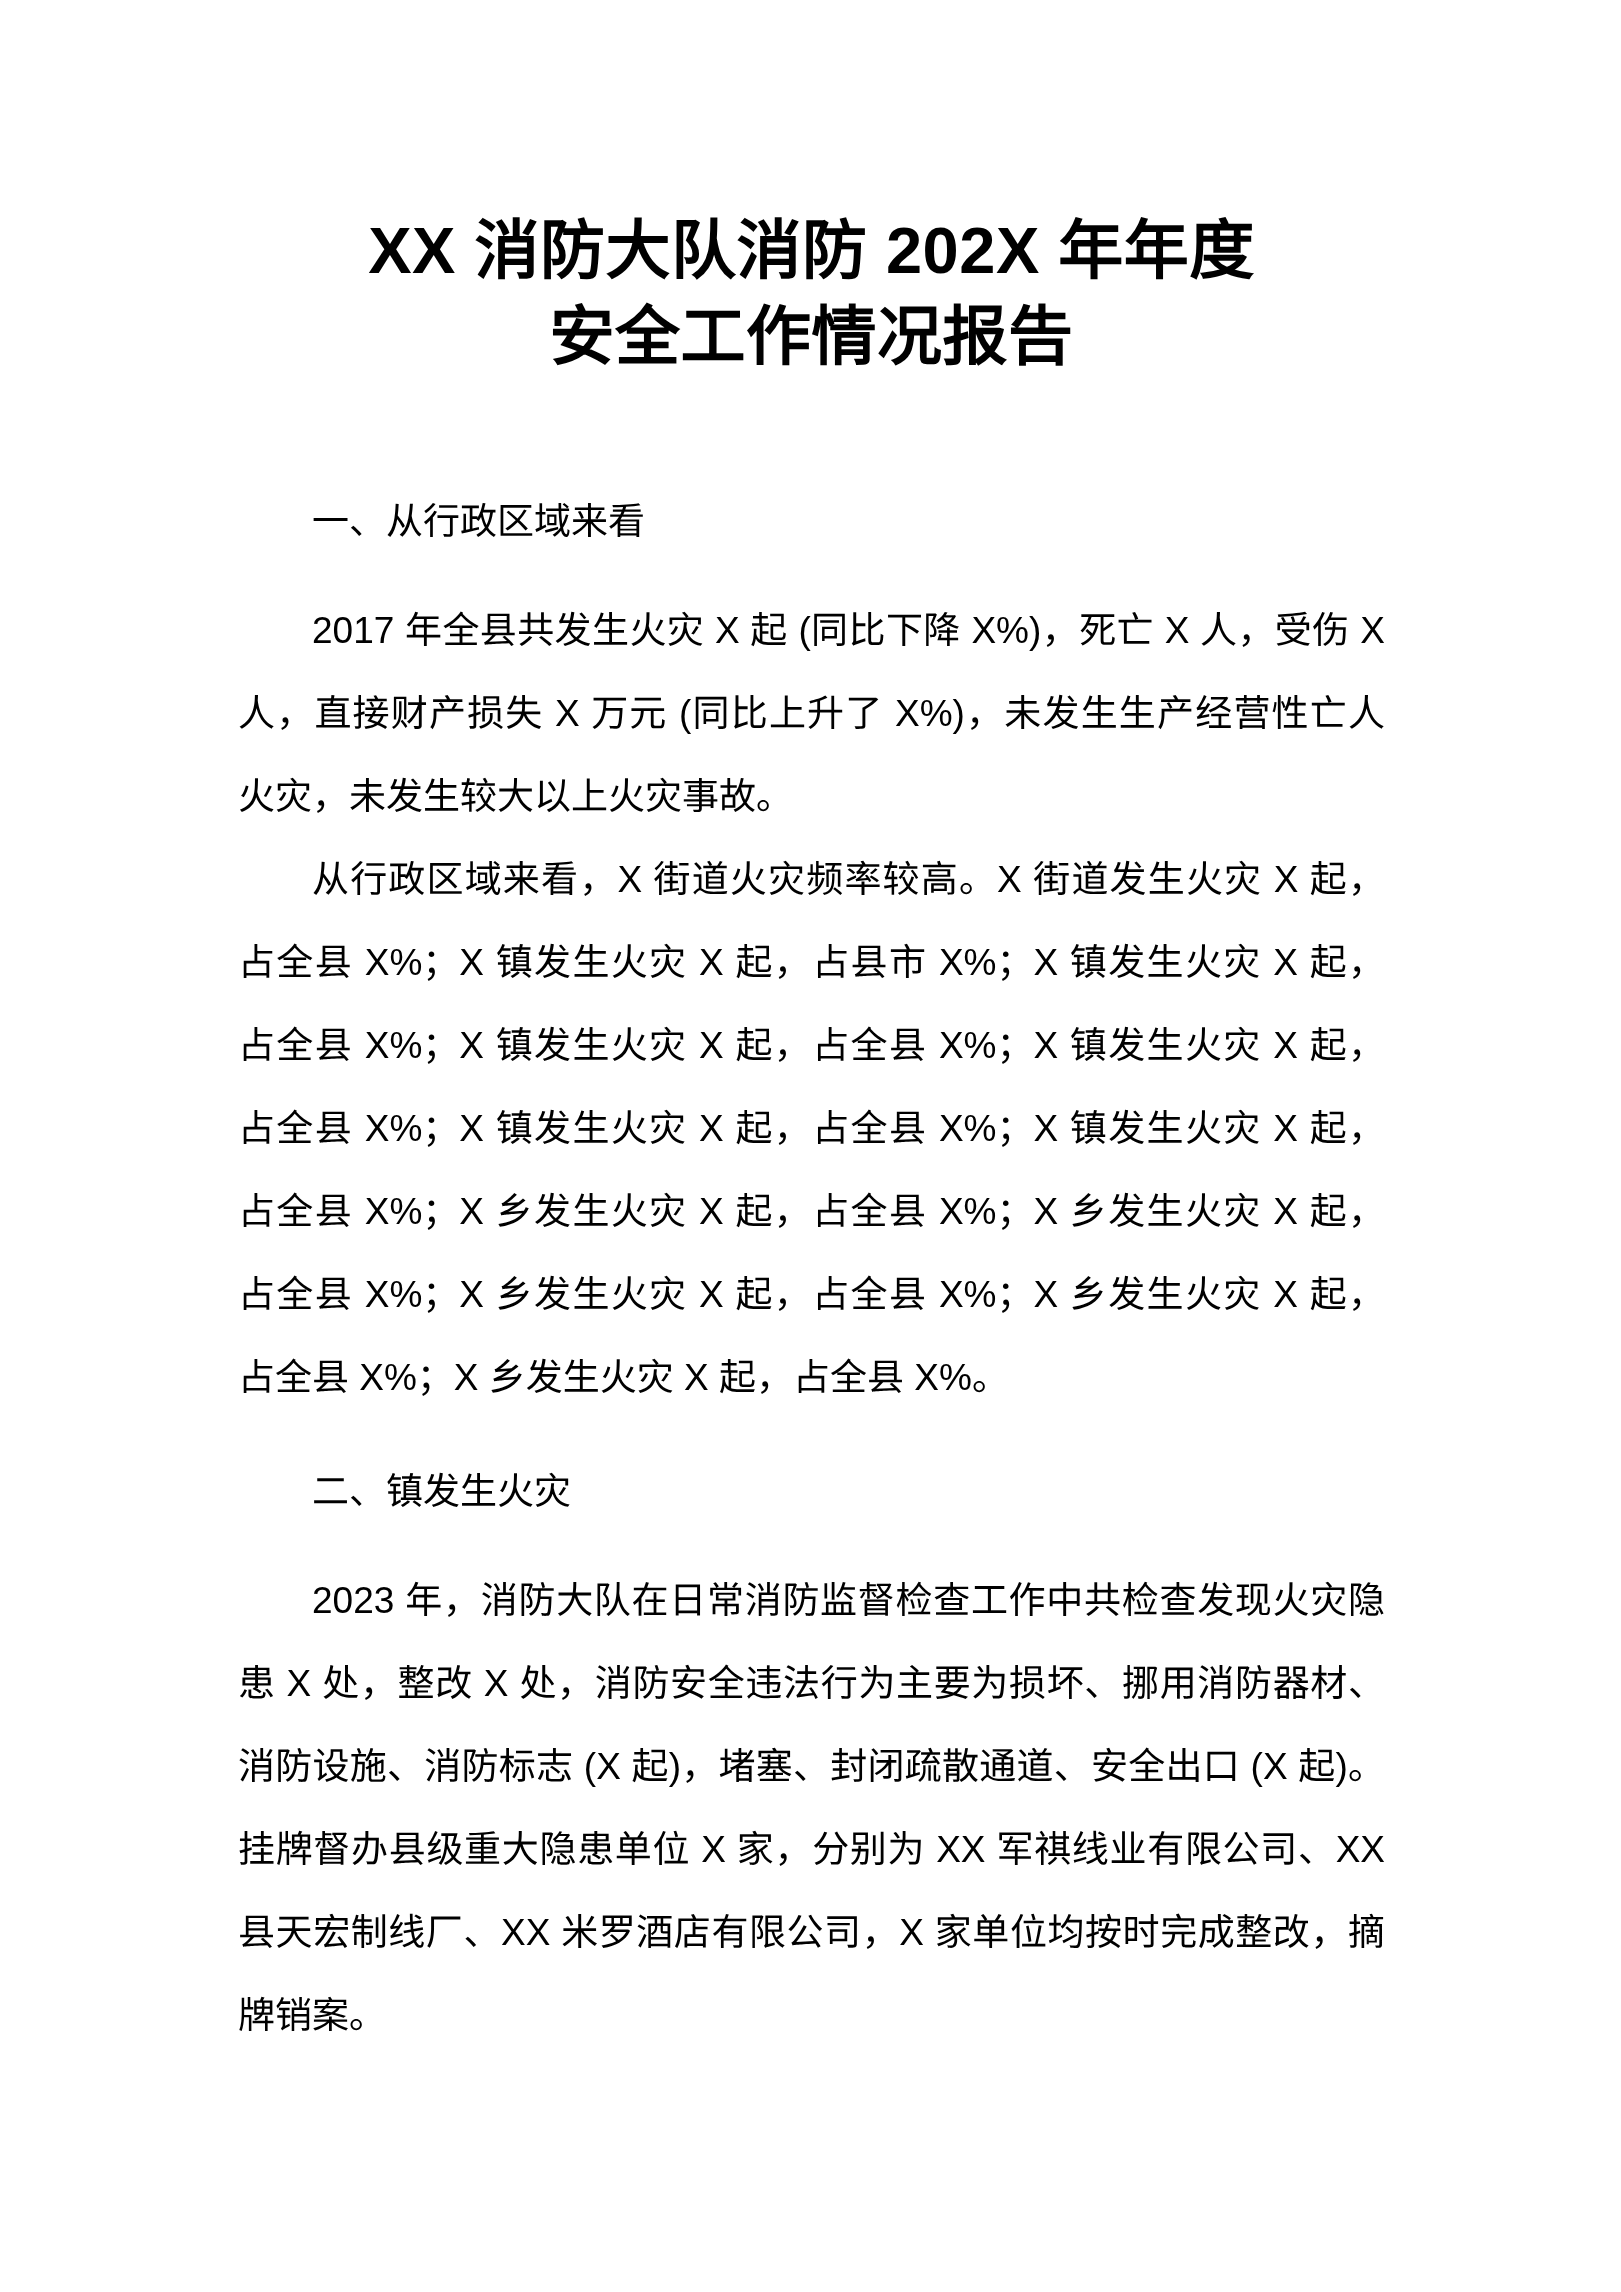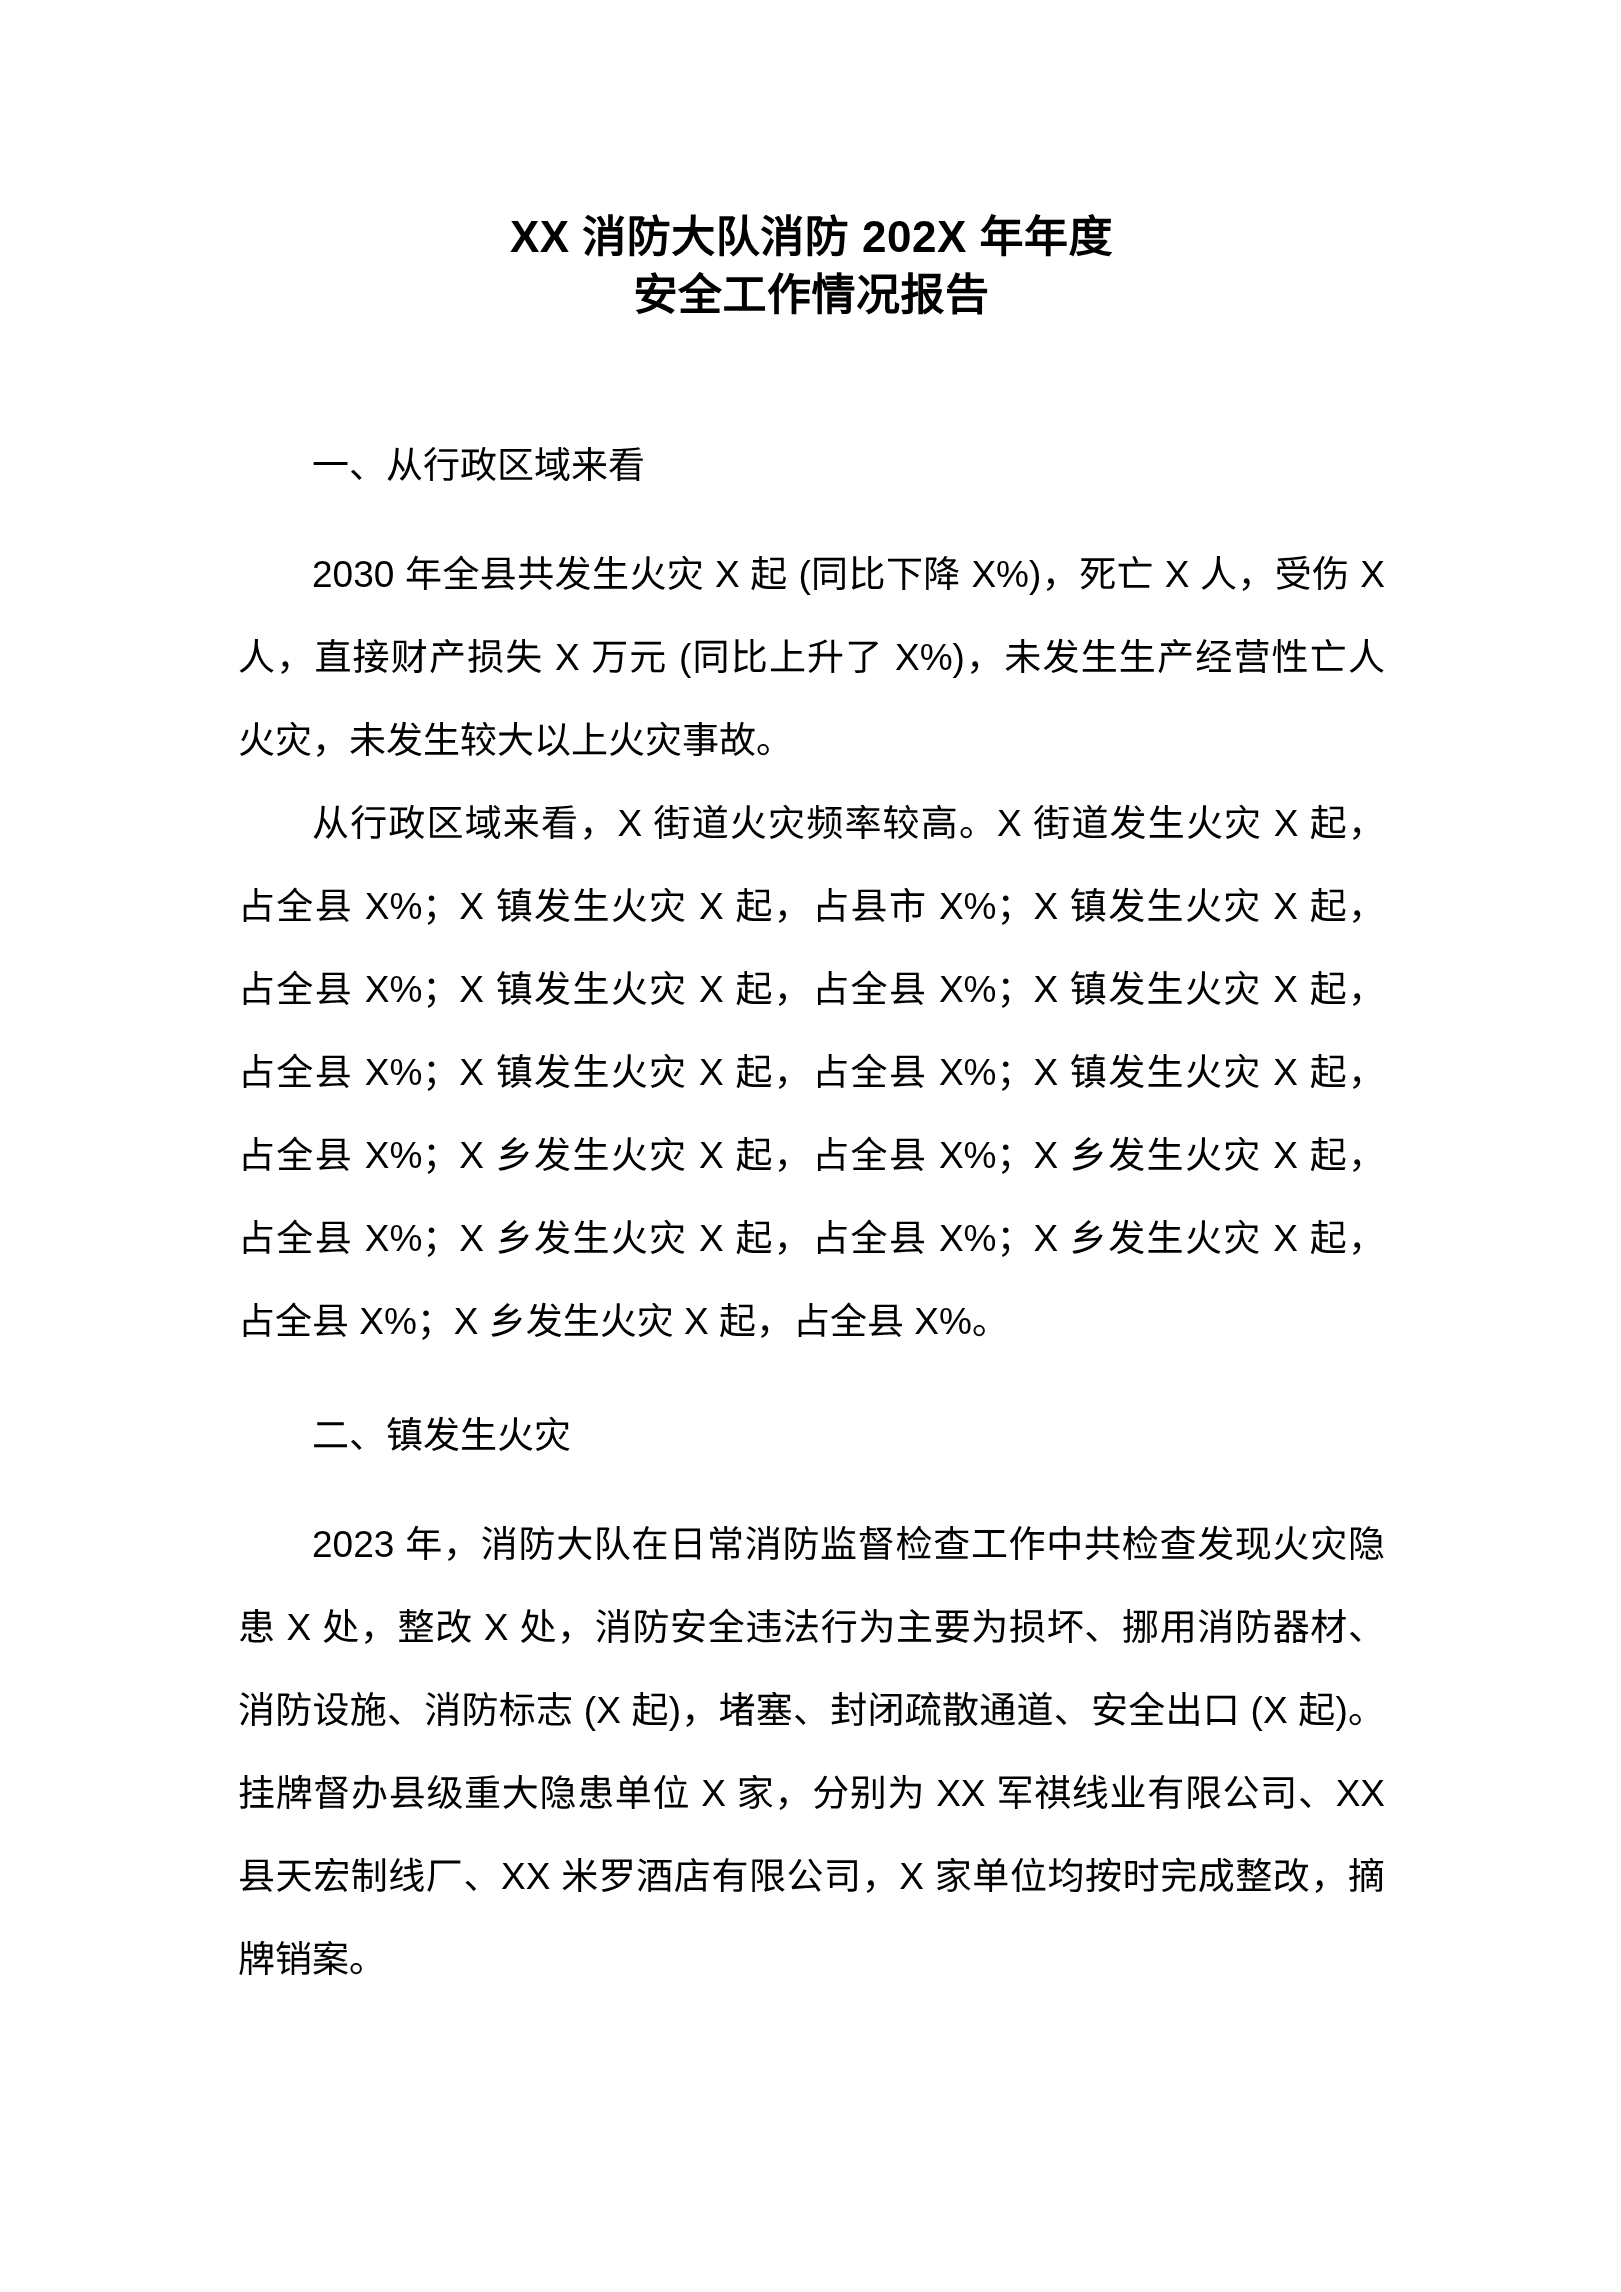--- a/index.html
+++ b/index.html
@@ -26,21 +26,21 @@
   .content {
     position: absolute;
     left: 238px;
     top: 0;
     width: 1147px;
   }
   .doc-title {
     margin: 0;
     padding-top: 208px;
     text-align: center;
-    font-size: 44px;
+    font-size: 65px;
     font-weight: 700;
     line-height: 1.32;
     letter-spacing: 0.5px;
     font-family: "Liberation Sans", "DejaVu Sans", sans-serif;
   }
   .doc-title .title-line {
     display: block;
     white-space: nowrap;
   }
   .section-heading {
@@ -76,21 +76,21 @@
       <span class="title-line">XX 消防大队消防 202X 年年度</span>
       <span class="title-line">安全工作情况报告</span>
     </h1>
 
     <div class="gap-title-to-s1"></div>
 
     <h2 class="section-heading">一、从行政区域来看</h2>
 
     <div class="gap-s1-heading"></div>
 
-    <p class="body-para">2030 年全县共发生火灾 X 起 (同比下降 X%)，死亡 X 人，受伤 X 人，直接财产损失 X 万元 (同比上升了 X%)，未发生生产经营性亡人火灾，未发生较大以上火灾事故。</p>
+    <p class="body-para">2017 年全县共发生火灾 X 起 (同比下降 X%)，死亡 X 人，受伤 X 人，直接财产损失 X 万元 (同比上升了 X%)，未发生生产经营性亡人火灾，未发生较大以上火灾事故。</p>
 
     <p class="body-para">从行政区域来看，X 街道火灾频率较高。X 街道发生火灾 X 起，占全县 X%；X 镇发生火灾 X 起，占县市 X%；X 镇发生火灾 X 起，占全县 X%；X 镇发生火灾 X 起，占全县 X%；X 镇发生火灾 X 起，占全县 X%；X 镇发生火灾 X 起，占全县 X%；X 镇发生火灾 X 起，占全县 X%；X 乡发生火灾 X 起，占全县 X%；X 乡发生火灾 X 起，占全县 X%；X 乡发生火灾 X 起，占全县 X%；X 乡发生火灾 X 起，占全县 X%；X 乡发生火灾 X 起，占全县 X%。</p>
 
     <div class="gap-before-s2"></div>
 
     <h2 class="section-heading">二、镇发生火灾</h2>
 
     <div class="gap-s2-heading"></div>
 
     <p class="body-para">2023 年，消防大队在日常消防监督检查工作中共检查发现火灾隐患 X 处，整改 X 处，消防安全违法行为主要为损坏、挪用消防器材、消防设施、消防标志 (X 起)，堵塞、封闭疏散通道、安全出口 (X 起)。挂牌督办县级重大隐患单位 X 家，分别为 XX 军祺线业有限公司、XX 县天宏制线厂、XX 米罗酒店有限公司，X 家单位均按时完成整改，摘牌销案。</p>

